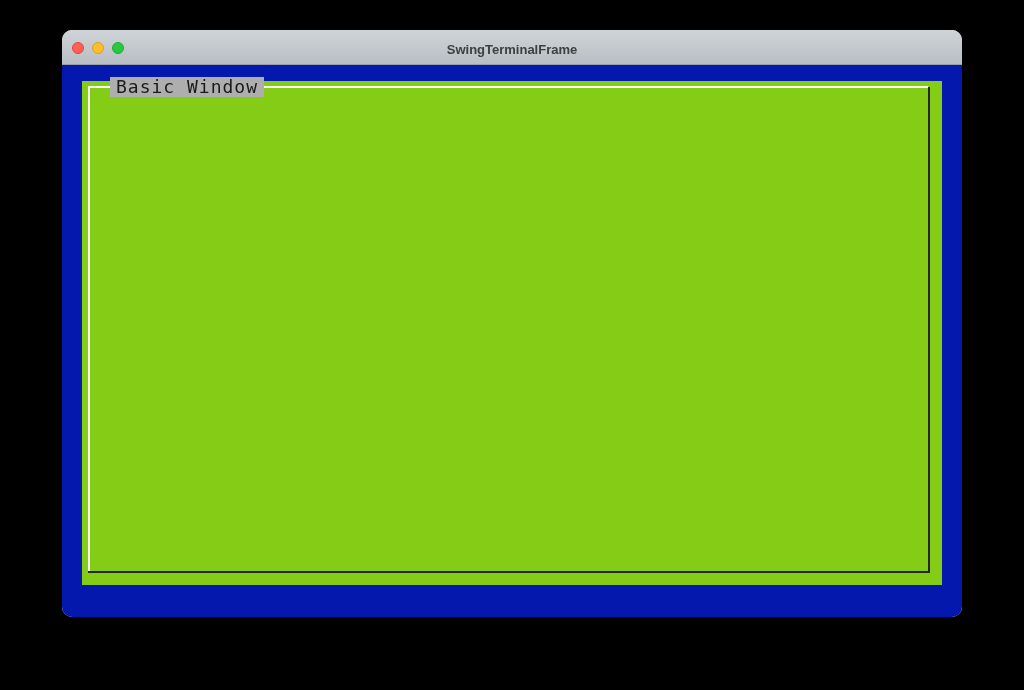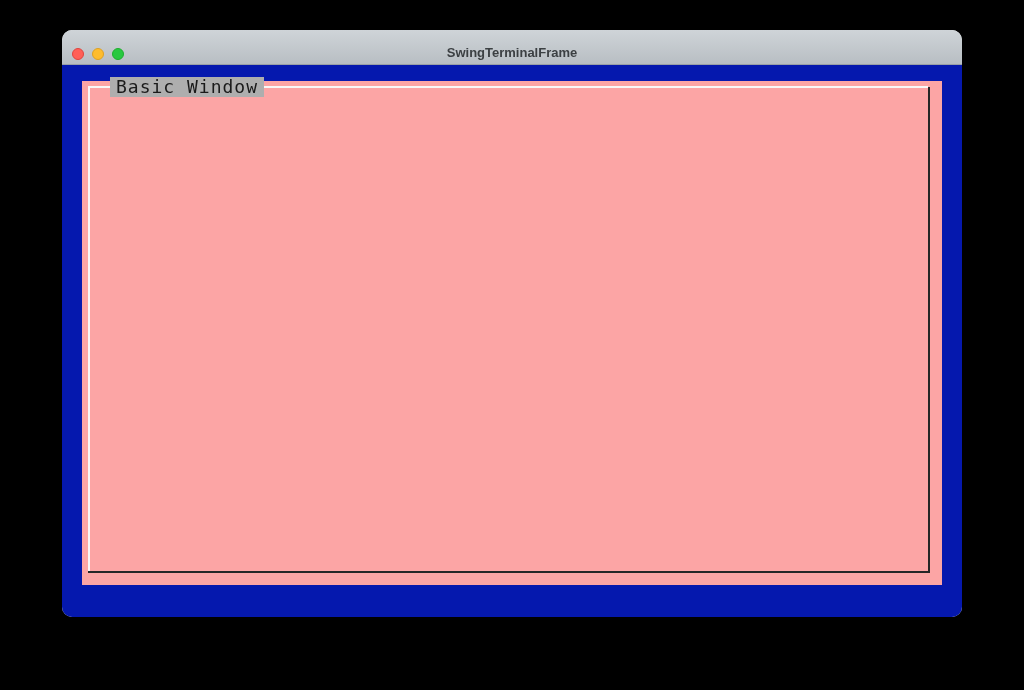--- a/index.html
+++ b/index.html
@@ -17,22 +17,22 @@
       width: 900px;
       border-radius: 10px;
       overflow: hidden;
       box-shadow: 0 10px 40px rgba(0,0,0,0.6);
       background: #eceff1;
     }
     .titlebar {
       height: 35px;
       background: linear-gradient(#cfd4d8, #b8bec3);
       display: flex;
-      align-items: flex-end;
-      padding: 4px 10px;
+      align-items: flex-start;
+      padding: 12px 10px;
       position: relative;
       border-bottom: 1px solid #9aa0a6;
     }
     .traffic-lights {
       display: flex;
       gap: 8px;
       align-items: center;
     }
     .tl { width: 12px; height: 12px; border-radius: 50%; }
     .tl.red { background: #ff5f57; border: 0.5px solid #e0443e; }
@@ -49,21 +49,21 @@
     }
     .content {
       background: #0518ae;
       padding: 16px 20px 32px 20px;
       height: 552px;
     }
     .tui-window {
       position: relative;
       width: 100%;
       height: 100%;
-      background: #fca5a5;
+      background: #84cc16;
     }
     .tui-frame-top {
       position: absolute;
       top: 5px; left: 6px; right: 14px;
       height: 2px;
       background: #f8f8f8;
     }
     .tui-frame-left {
       position: absolute;
       top: 5px; bottom: 14px; left: 6px;

